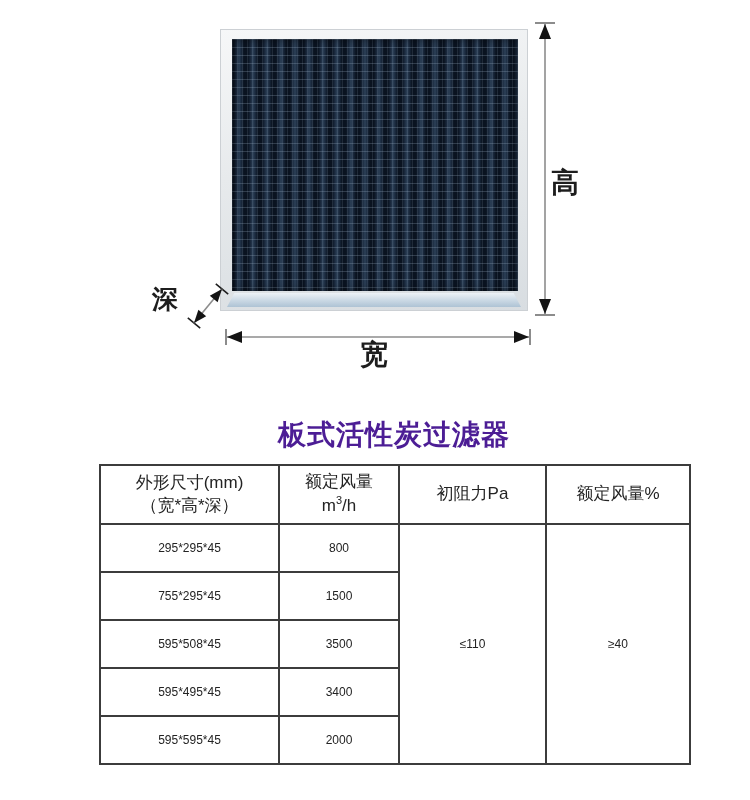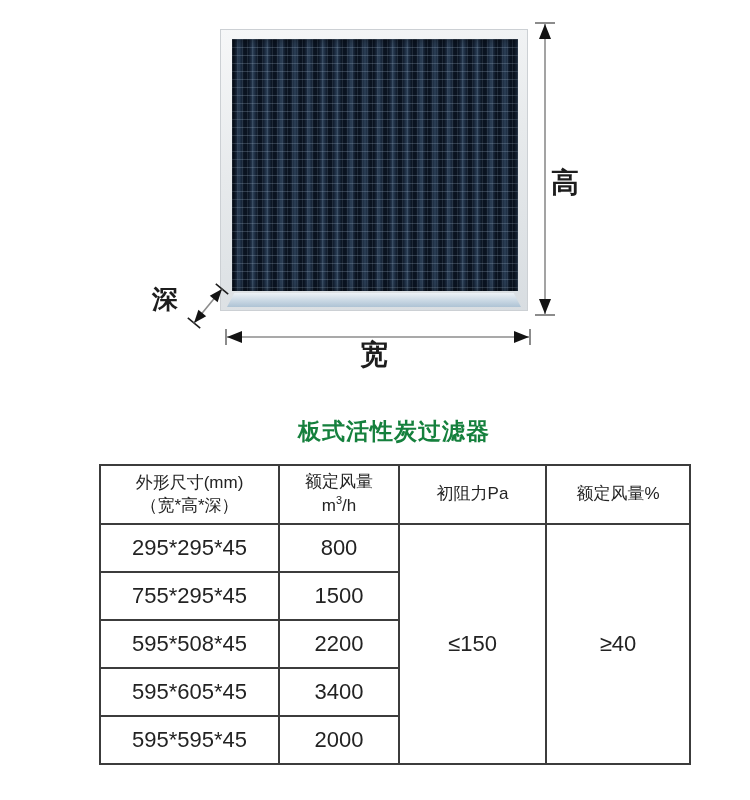--- a/index.html
+++ b/index.html
@@ -57,24 +57,24 @@
   .label-height { left: 551px; top: 169px; font-size: 28px; }
   .label-width  { left: 360px; top: 341px; font-size: 28px; }
   .label-depth  { left: 152px; top: 286px; font-size: 26px; }
 
   
   .section-title {
     position: absolute;
     left: 81px; top: 416px; width: 590px;
     text-align: center;
     text-indent: 36px;
-    font-size: 23px;
+    font-size: 28px;
     font-weight: 600;
     letter-spacing: 1px;
-    color: #15803d;
+    color: #4c1d95;
   }
 
   
   .spec-table {
     position: absolute;
     left: 99px; top: 464px;
     width: 590px;
     border-collapse: collapse;
     table-layout: fixed;
   }
@@ -84,21 +84,21 @@
   .spec-table col.c4 { width: 144px; }
   .spec-table th, .spec-table td {
     border: 2px solid #3c3c3c;
     text-align: center;
     vertical-align: middle;
     padding: 0;
     font-weight: 500;
     color: #232323;
   }
   .spec-table th { height: 57px; font-size: 17px; line-height: 1.35; }
-  .spec-table td { height: 46px; font-size: 22px; }
+  .spec-table td { height: 46px; font-size: 12px; }
   .spec-table .unit sup { font-size: 11px; }
 </style>
 </head>
 <body>
 
 <div class="canvas">
 
   <div class="photo">
     <div class="frame"></div>
     <div class="media"></div>
@@ -153,33 +153,33 @@
           <span class="unit"><span>m</span><sup>3</sup><span>/h</span></span>
         </th>
         <th>初阻力Pa</th>
         <th>额定风量%</th>
       </tr>
     </thead>
     <tbody>
       <tr>
         <td>295*295*45</td>
         <td>800</td>
-        <td rowspan="5">≤150</td>
+        <td rowspan="5">≤110</td>
         <td rowspan="5">≥40</td>
       </tr>
       <tr>
         <td>755*295*45</td>
         <td>1500</td>
       </tr>
       <tr>
         <td>595*508*45</td>
-        <td>2200</td>
+        <td>3500</td>
       </tr>
       <tr>
-        <td>595*605*45</td>
+        <td>595*495*45</td>
         <td>3400</td>
       </tr>
       <tr>
         <td>595*595*45</td>
         <td>2000</td>
       </tr>
     </tbody>
   </table>
 
 </div>

